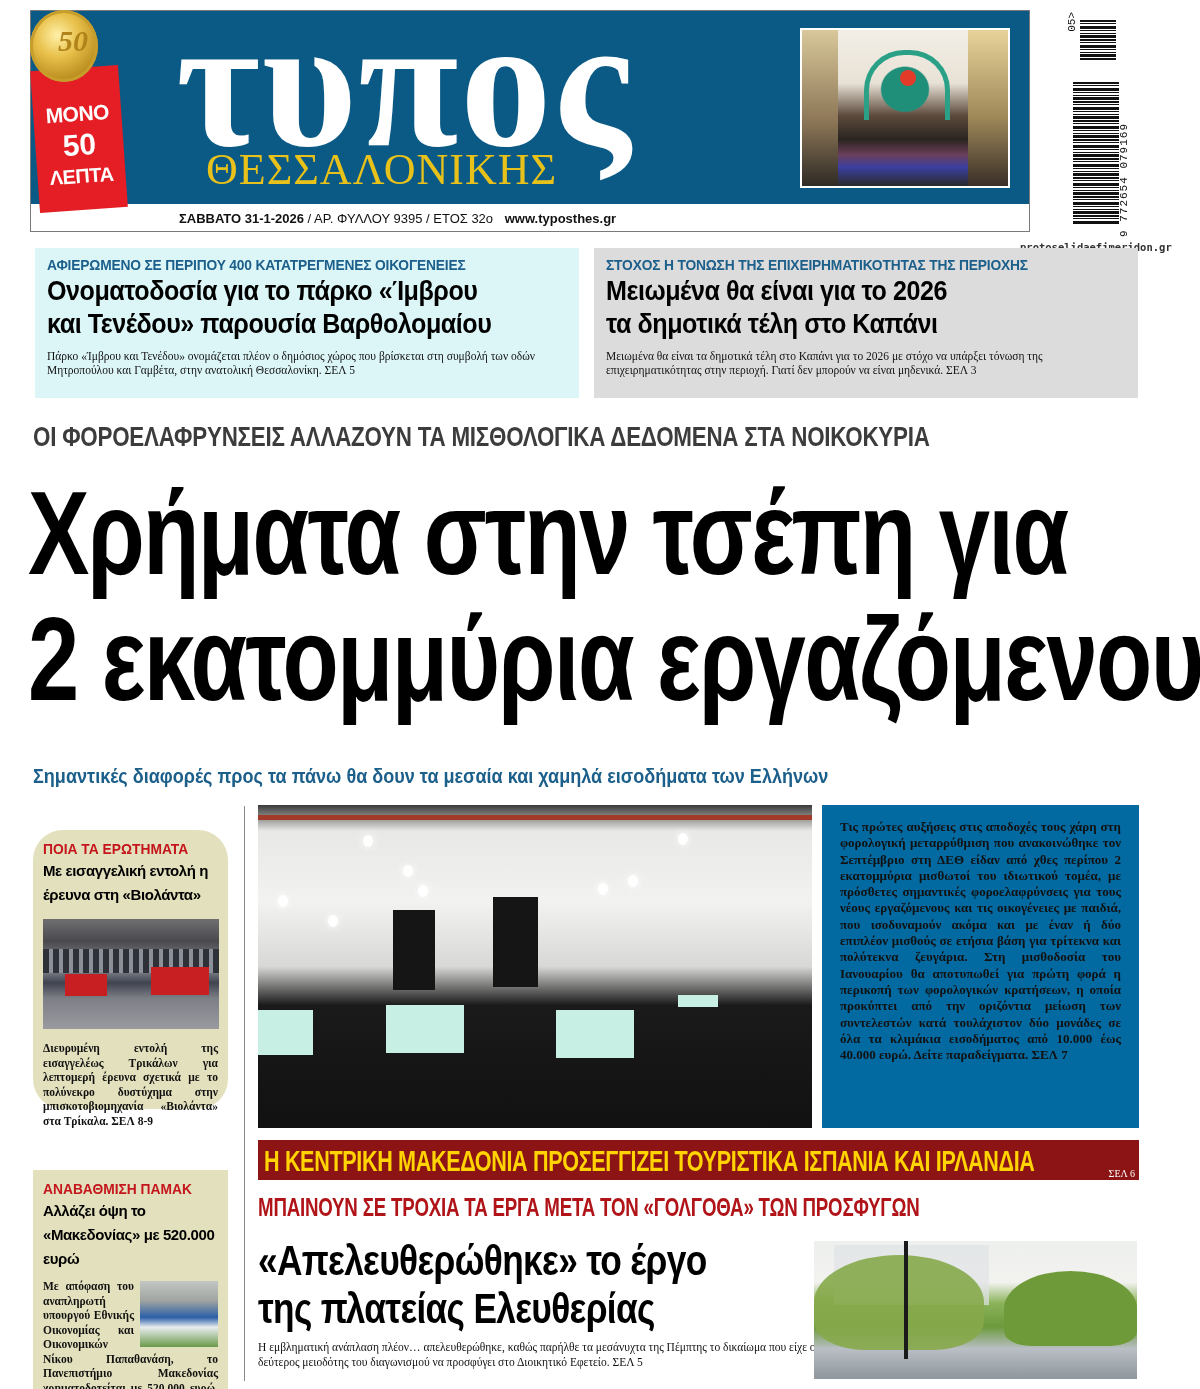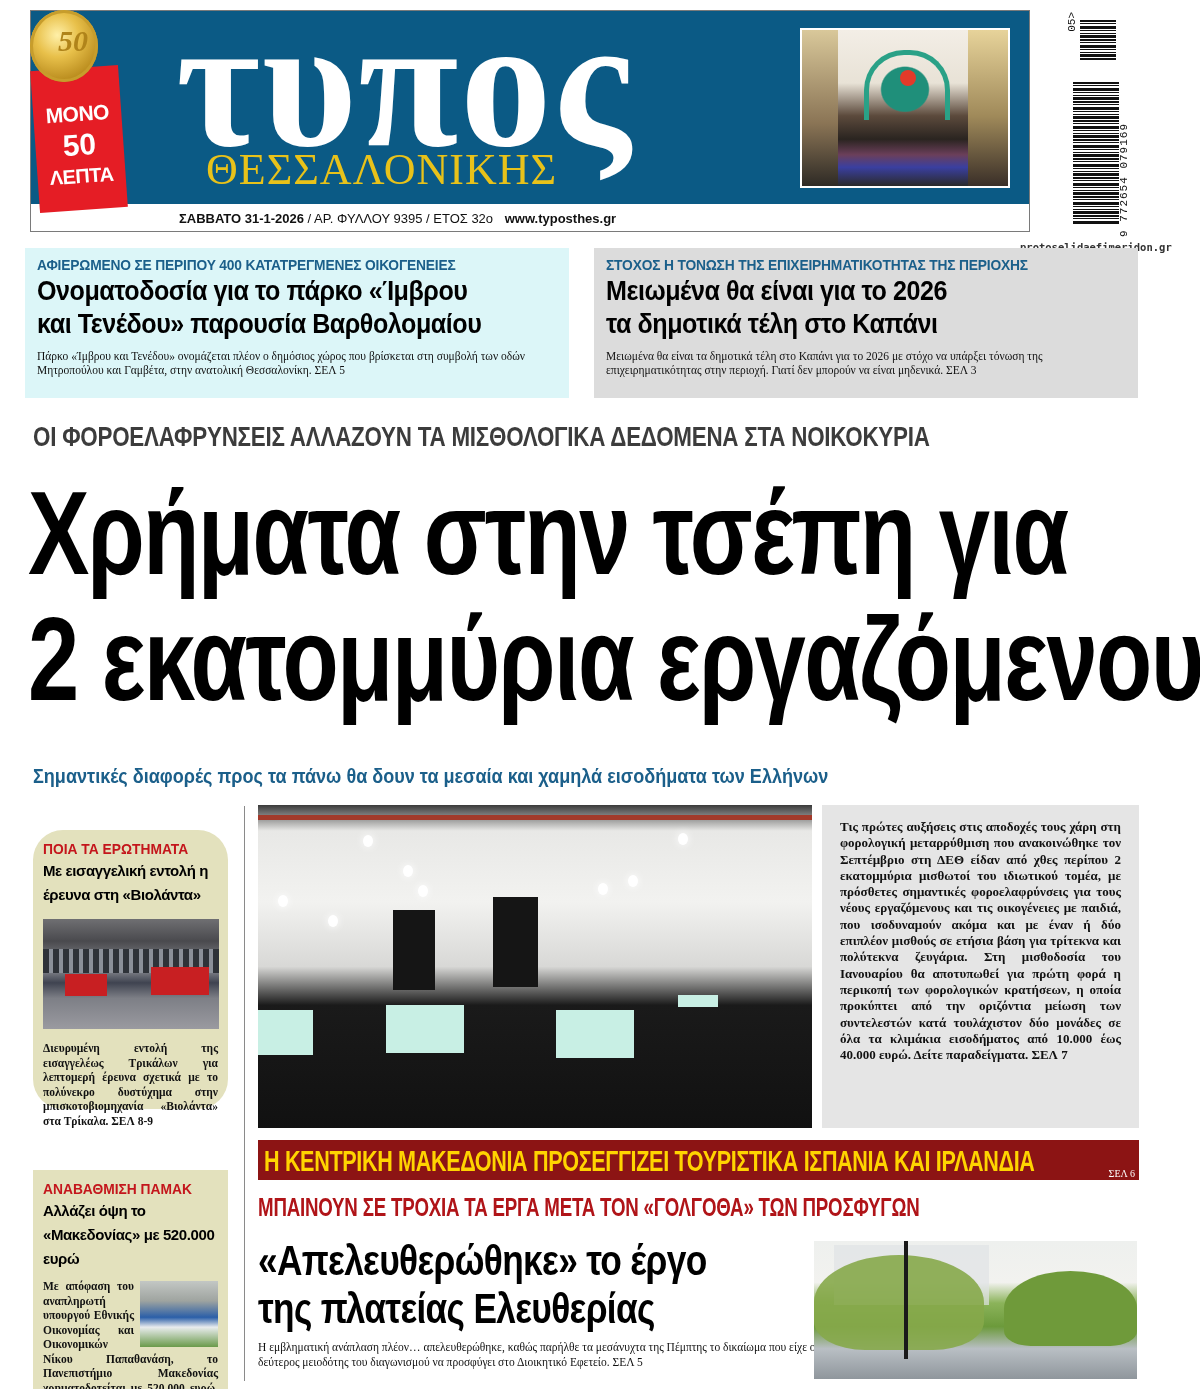--- a/index.html
+++ b/index.html
@@ -95,21 +95,21 @@
     font-family: "Liberation Mono", monospace; font-size: 11px; color: #111;
   }
   .watermark {
     position: absolute; left: 1017px; top: 240px; background: #fff;
     font-family: "DejaVu Sans Mono", monospace; font-weight: bold; font-size: 10.5px; color: #333;
     padding: 1px 3px;
   }
 
   
   .teaser { position: absolute; top: 248px; height: 150px; padding: 8px 12px 0 12px; }
-  .teaser.left { left: 25px; width: 544px; background: #dcf6f8; }
+  .teaser.left { left: 35px; width: 544px; background: #dcf6f8; }
   .teaser.right { left: 594px; width: 544px; background: #dcdcdc; }
   .teaser .kicker {
     font-weight: bold; color: #1b5f8a; font-size: 15px; letter-spacing: -0.2px;
     transform: scaleX(0.92); transform-origin: left; white-space: nowrap;
   }
   .teaser .headline {
     font-weight: bold; color: #000; font-size: 27px; line-height: 33px; margin-top: 2px;
     letter-spacing: -0.5px; transform: scaleX(0.93); transform-origin: left; white-space: nowrap;
   }
   .teaser .summary {
@@ -172,21 +172,21 @@
     position: absolute; left: 258px; top: 805px; width: 554px; height: 323px; overflow: hidden;
     background:
       linear-gradient(180deg, #3a3a3a 0%, #e8e8e6 8%, #f2f2f0 30%, #d8d8d6 50%, #1a1a1a 62%, #111 100%);
   }
   .office-photo .beam { position: absolute; left: 0; top: 10px; width: 100%; height: 5px; background: #a23a2a; }
   .office-photo .win { position: absolute; background: #151515; }
   .office-photo .screen { position: absolute; background: #c8efe4; }
   .office-photo .bulb { position: absolute; width: 10px; height: 12px; border-radius: 50%; background: #ffffff; box-shadow: 0 0 8px #fff; }
 
   .body-box {
-    position: absolute; left: 822px; top: 805px; width: 317px; height: 323px; background: #e5e5e5;
+    position: absolute; left: 822px; top: 805px; width: 317px; height: 323px; background: #0369a1;
     padding: 14px 18px 0 18px;
   }
   .body-box p {
     font-family: "Liberation Serif", serif; font-weight: bold; font-size: 13px; line-height: 16.3px;
     color: #111; text-align: justify;
   }
 
   
   .banner {
     position: absolute; left: 258px; top: 1140px; width: 881px; height: 40px; background: #8c1414;

